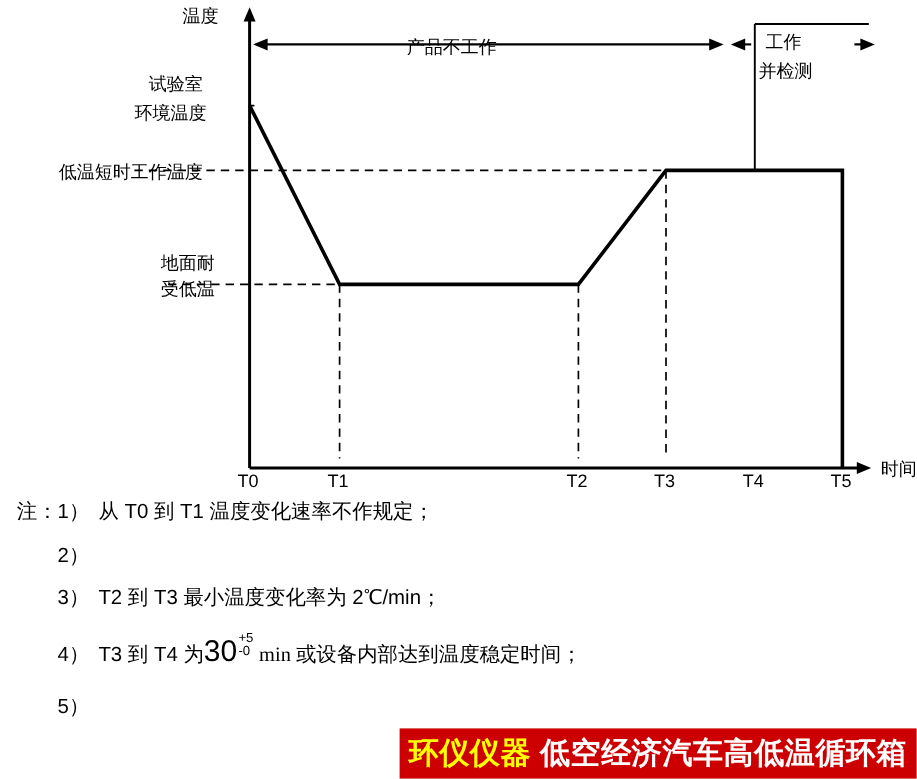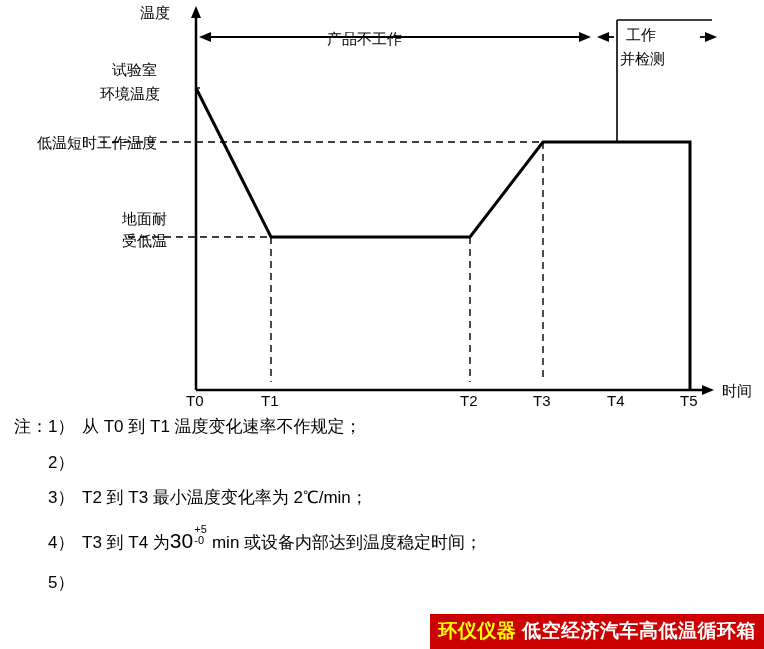--- a/index.html
+++ b/index.html
@@ -10,21 +10,21 @@
     width: 764px;
     height: 649px;
     background: #ffffff;
     font-family: "Liberation Sans", sans-serif;
     color: #000000;
     position: relative;
     overflow: hidden;
   }
   #diagram-wrap {
     position: absolute;
-    left: 0;
+    left: 12px;
     top: 0;
     width: 736px;
     height: 410px;
   }
   #diagram-svg {
     display: block;
   }
   .svg-label {
     font-family: "Liberation Sans", sans-serif;
     font-size: 15px;
@@ -88,29 +88,29 @@
     white-space: nowrap;
   }
   .sub-small {
     position: absolute;
     left: 1px;
     top: 0.18em;
     font-size: 11px;
     white-space: nowrap;
   }
   .big-num {
-    font-size: 21px;
+    font-size: 25px;
   }
   #watermark {
     position: absolute;
     right: 0;
     bottom: 0;
     background: #cc0000;
     color: #ffffff;
-    font-size: 19px;
+    font-size: 25px;
     font-weight: bold;
     padding: 4px 8px 5px 8px;
     letter-spacing: 0.5px;
     white-space: nowrap;
   }
   #watermark .wm-a { color: #ffff00; }
   #watermark .wm-b { color: #ffffff; }
 </style>
 </head>
 <body>
@@ -188,21 +188,21 @@
 
   <div class="note-row">
     <span class="note-spacer"></span>
     <span class="note-num">3）</span>
     <span class="note-text">T2 到 T3 最小温度变化率为 2℃/min；</span>
   </div>
 
   <div class="note-row" style="margin-top:14px;">
     <span class="note-spacer"></span>
     <span class="note-num">4）</span>
-    <span class="note-text"><span>T3 到 T4 为</span><span class="big-num">30</span><span class="frac"><span class="sup-small">+5</span><span class="sub-small">-0</span></span><span style="margin-left:14px;"> min 或设备内部达到温度稳定时间；</span></span>
+    <span class="note-text"><span>T3 到 T4 为</span><span class="big-num">30</span><span class="frac"><span class="sup-small">+5</span><span class="sub-small">-0</span></span><span style="margin-left:14px;font-family:Liberation Serif, serif;"> min 或设备内部达到温度稳定时间；</span></span>
   </div>
 
   <div class="note-row" style="margin-top:14px;">
     <span class="note-spacer"></span>
     <span class="note-num">5）</span>
   </div>
 
 </div>
 
 <div id="watermark">

